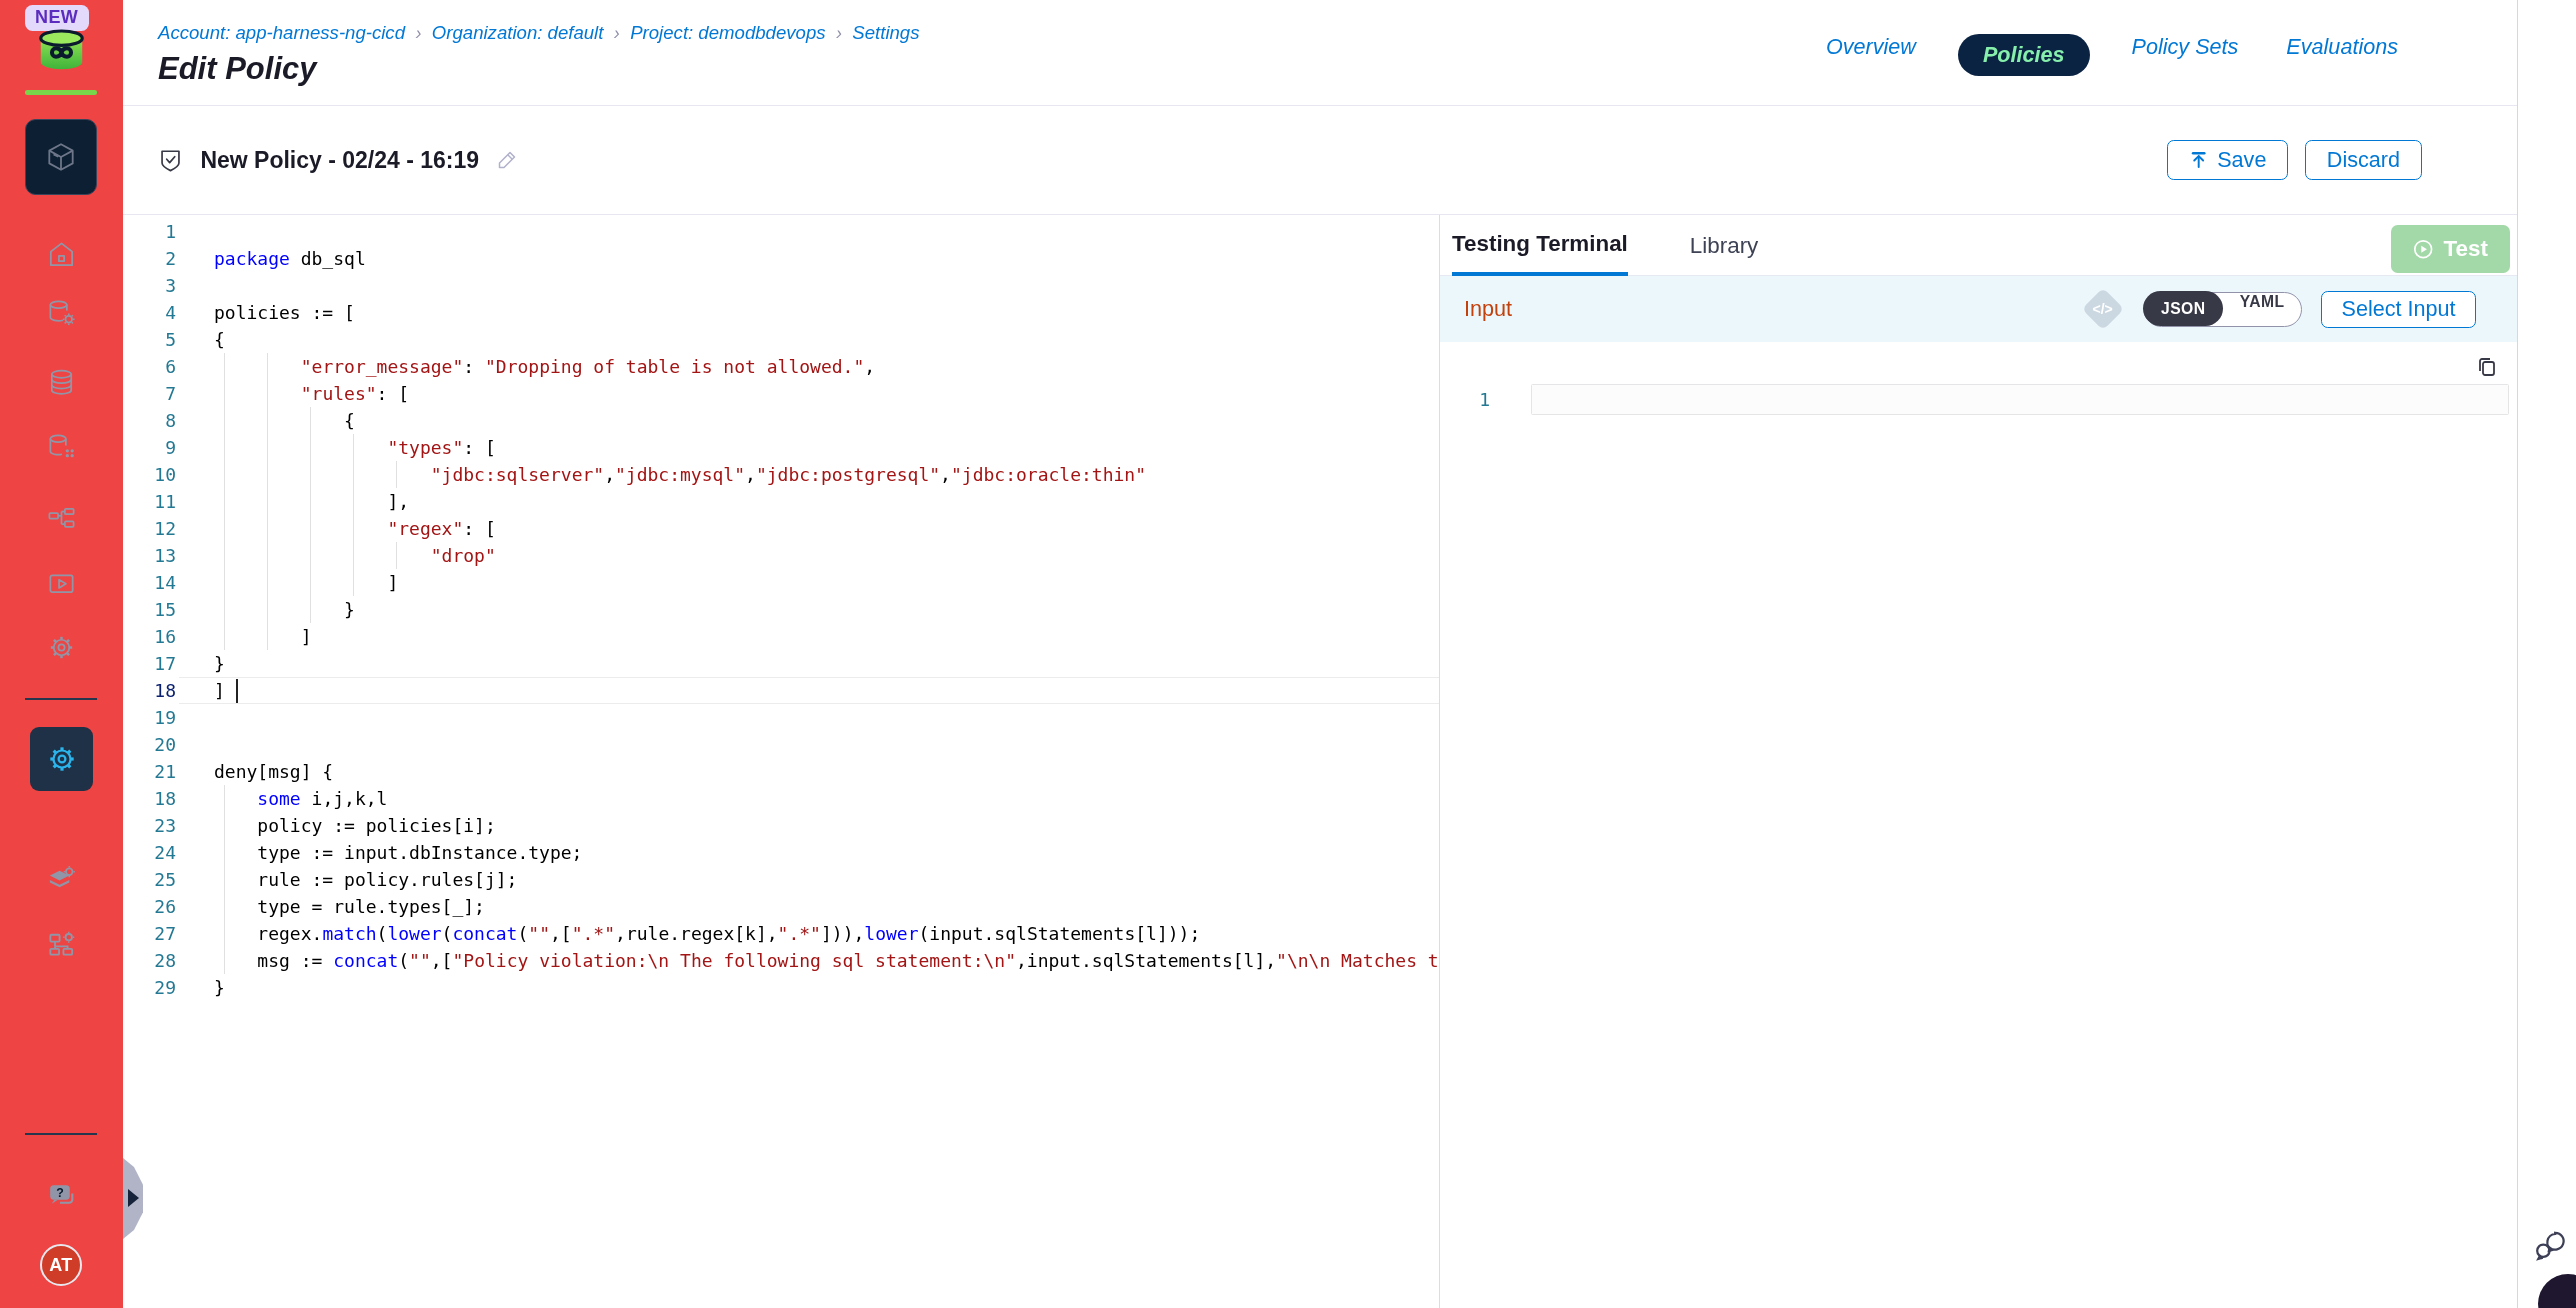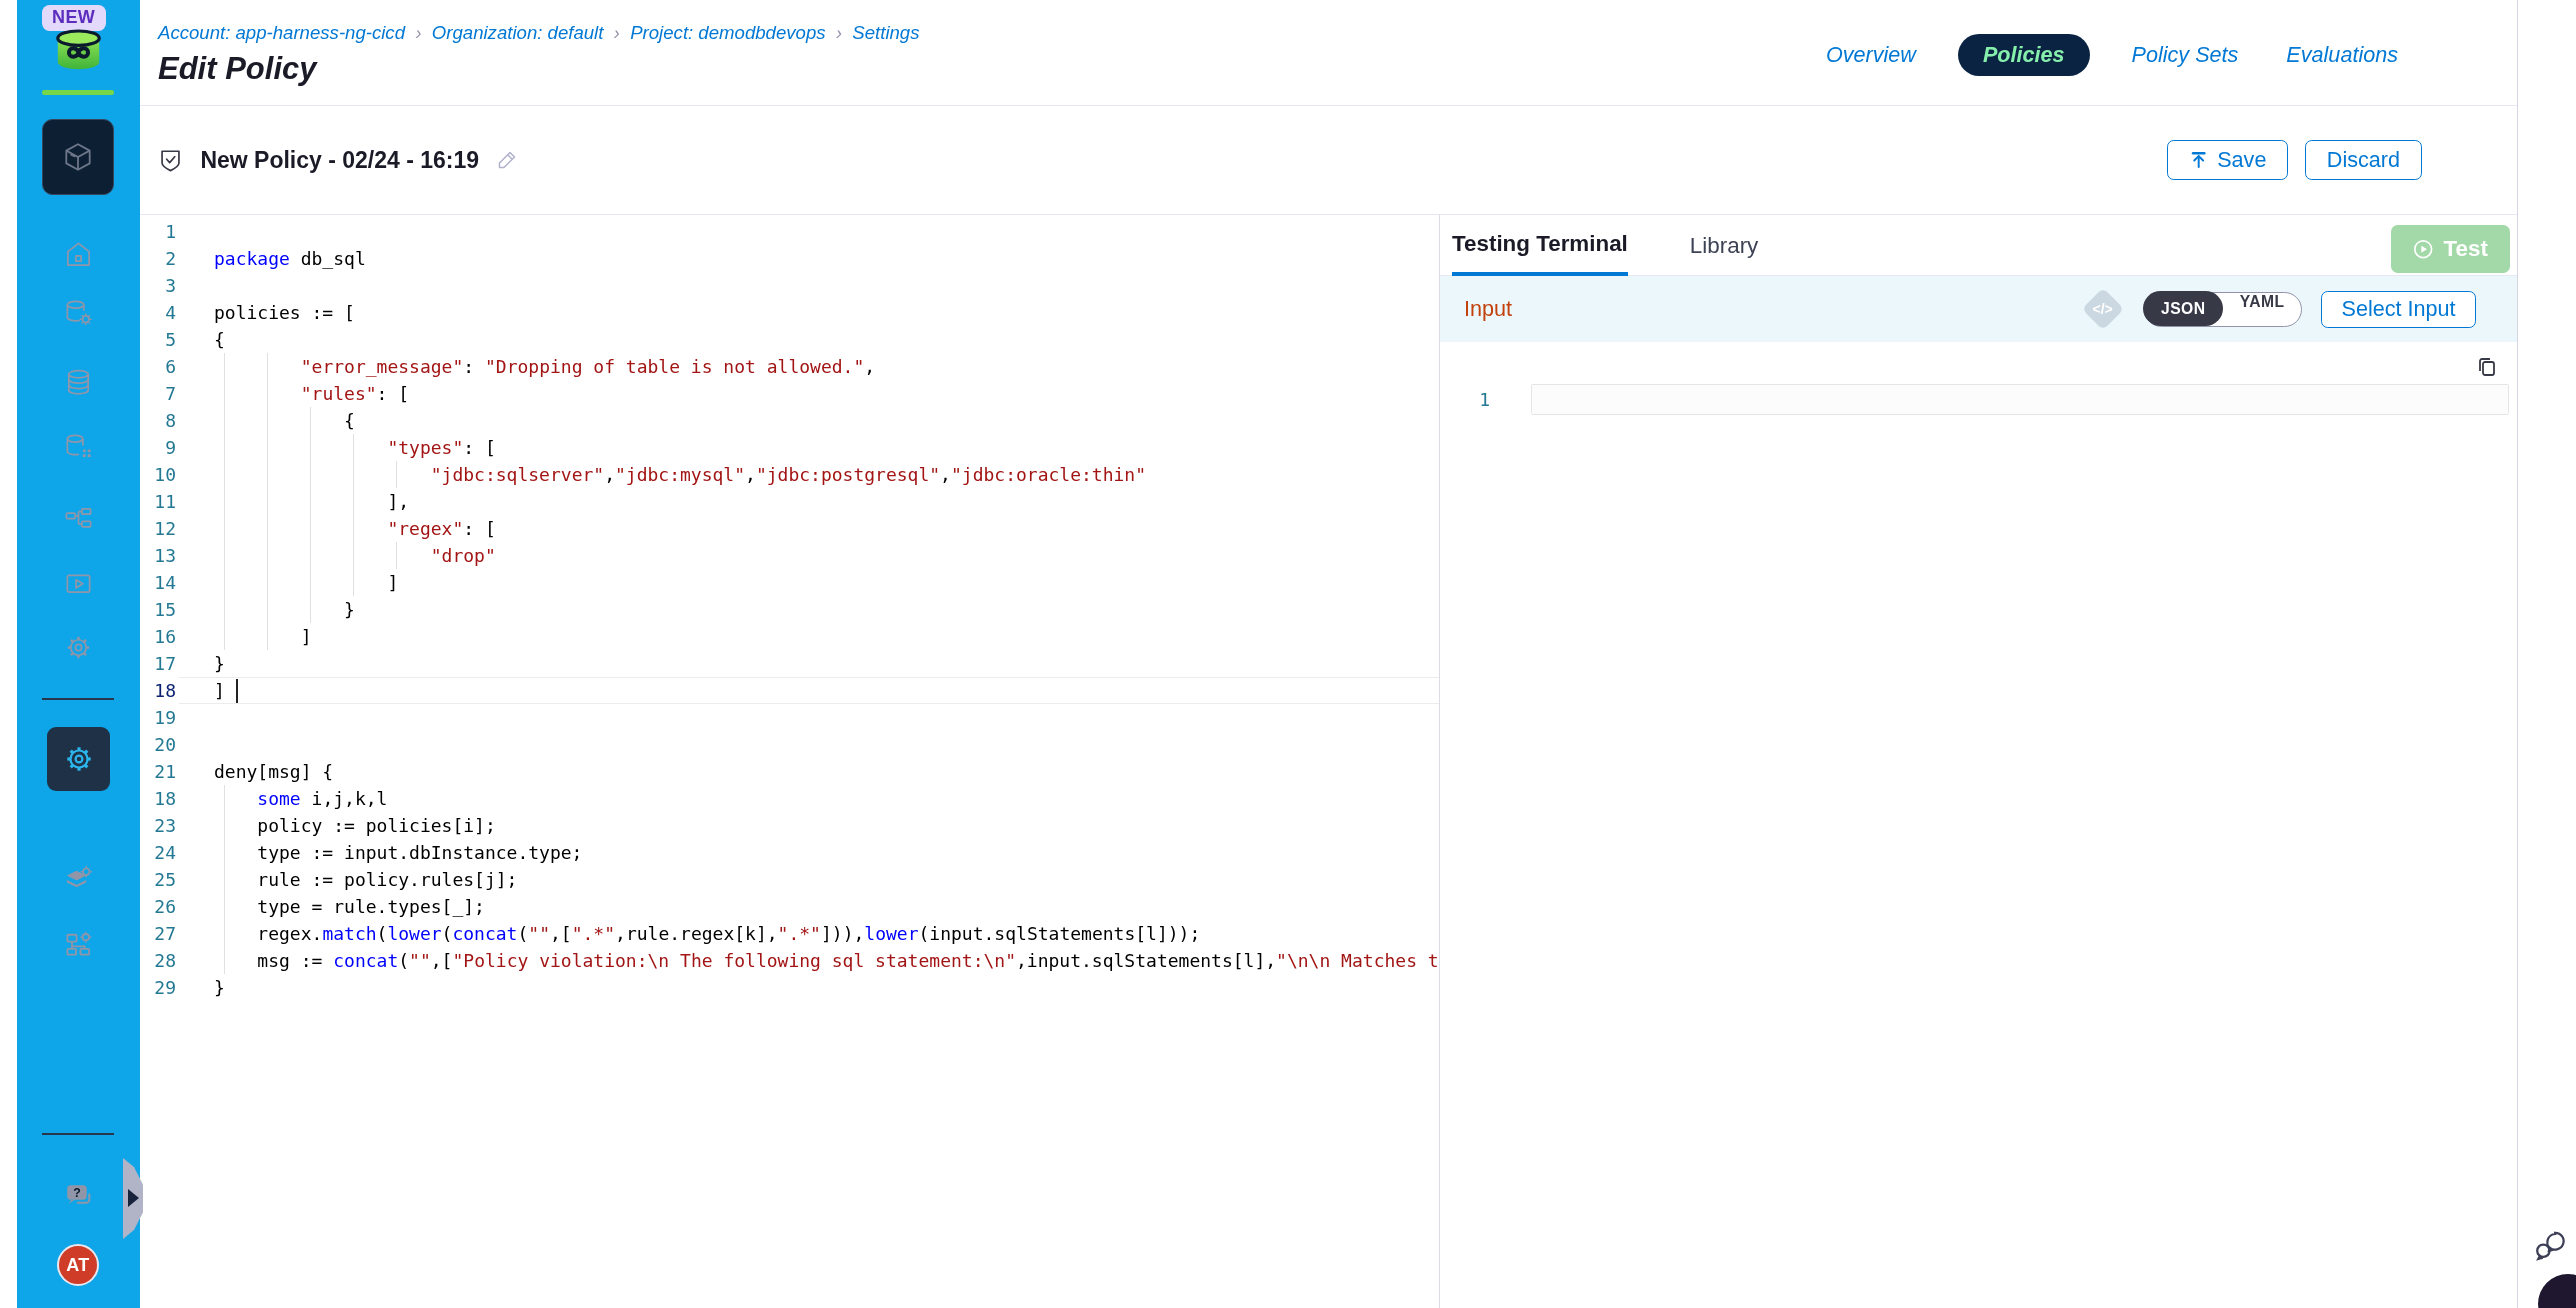--- a/index.html
+++ b/index.html
@@ -1,20 +1,20 @@
 <!DOCTYPE html>
 <html style="font-size:12px"><head>
 <meta charset="utf-8">
 <style>
   * { margin:0; padding:0; box-sizing:border-box; }
   html,body { width:2576px; height:1309px; overflow:hidden; background:#ffffff;
               font-family:"Liberation Sans", sans-serif; color:#1b1b28; }
 
   
-  #sidebar { position:absolute; left:0; top:0; width:123px; height:1309px; background:#0ea5e9; z-index:5;margin-left:17px; }
+  #sidebar { position:absolute; left:0; top:0; width:123px; height:1309px; background:#ef4444; z-index:5; }
   #new-badge { position:absolute; left:24.6px; top:4.5px; background:#e3d9fa; color:#5c2cbf;
                font-size:18px; font-weight:bold; padding:2.2px 10.4px 3.7px; border-radius:7.5px; letter-spacing:0.4px; }
   #logo { position:absolute; left:36px; top:27px; }
   #green-line { position:absolute; left:24.6px; top:90px; width:72px; height:4.5px; background:#78d64b; border-radius:2.2px; }
   #module-box { position:absolute; left:24.6px; top:119px; width:72px; height:76px; border:1.5px solid #39445a;
                 border-radius:10.4px; background:#0d1f33; display:flex; align-items:center; justify-content:center; }
   .rail-item { position:absolute; left:0; width:123px; display:flex; justify-content:center; }
   .rail-div { position:absolute; left:24.6px; width:72px; height:1.5px; background:#27364d; }
   #active-item { position:absolute; left:30px; top:727px; width:63px; height:64px; background:#1e3146;
                  border-radius:9px; display:flex; align-items:center; justify-content:center; }
@@ -25,21 +25,21 @@
               clip-path:polygon(0 0,55% 11%,100% 33%,100% 67%,55% 89%,0 100%); z-index:6; }
   #expander .tri { position:absolute; left:5.2px; top:31px; width:0; height:0;
                    border-left:11.2px solid #16233a; border-top:9px solid transparent; border-bottom:9px solid transparent; }
 
   
   #topbar { position:absolute; left:123px; top:0; width:2394px; height:105px; background:#ffffff;font-style:italic; }
   #breadcrumb { position:absolute; left:35px; top:22.4px; font-size:18.6px; }
   #breadcrumb a { color:#0278d5; text-decoration:none; }
   #breadcrumb .sep { color:#8f90a8; margin:0 10.4px; font-size:18px; }
   #page-title { position:absolute; left:35px; top:51px; font-size:31px; font-weight:bold; color:#1b1b28; }
-  #top-tabs { position:absolute; right:113px; top:34px; height:42px; display:flex; align-items:center; gap:36px; }
+  #top-tabs { position:absolute; right:113px; top:34px; height:42px; display:flex; gap:36px; }
   .top-tab { font-size:21.6px; color:#0278d5; cursor:pointer; padding:0 6px; }
   .top-tab.active { background:#0a2342; color:#86efac; font-weight:600; border-radius:21px;
                     height:42px; display:flex; align-items:center; padding:0 25px; }
 
   
   #card-header { position:absolute; left:123px; top:105px; width:2394px; height:110px; background:#fff;
                  border-top:1.5px solid #e6e7f1; border-bottom:1.5px solid #e6e7f1; }
   #policy-title-row { position:absolute; left:34px; top:0; height:100%; display:flex; align-items:center; gap:16.4px; }
   #policy-name { font-size:23px; font-weight:bold; color:#1b1b28; }
   #hdr-buttons { position:absolute; right:95px; top:0; height:100%; display:flex; align-items:center; gap:16.4px; }

